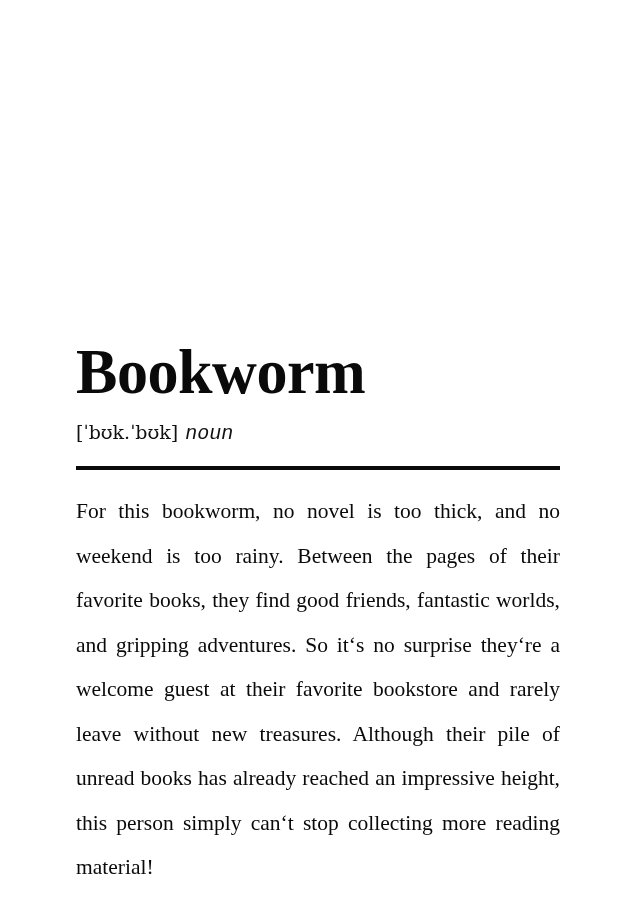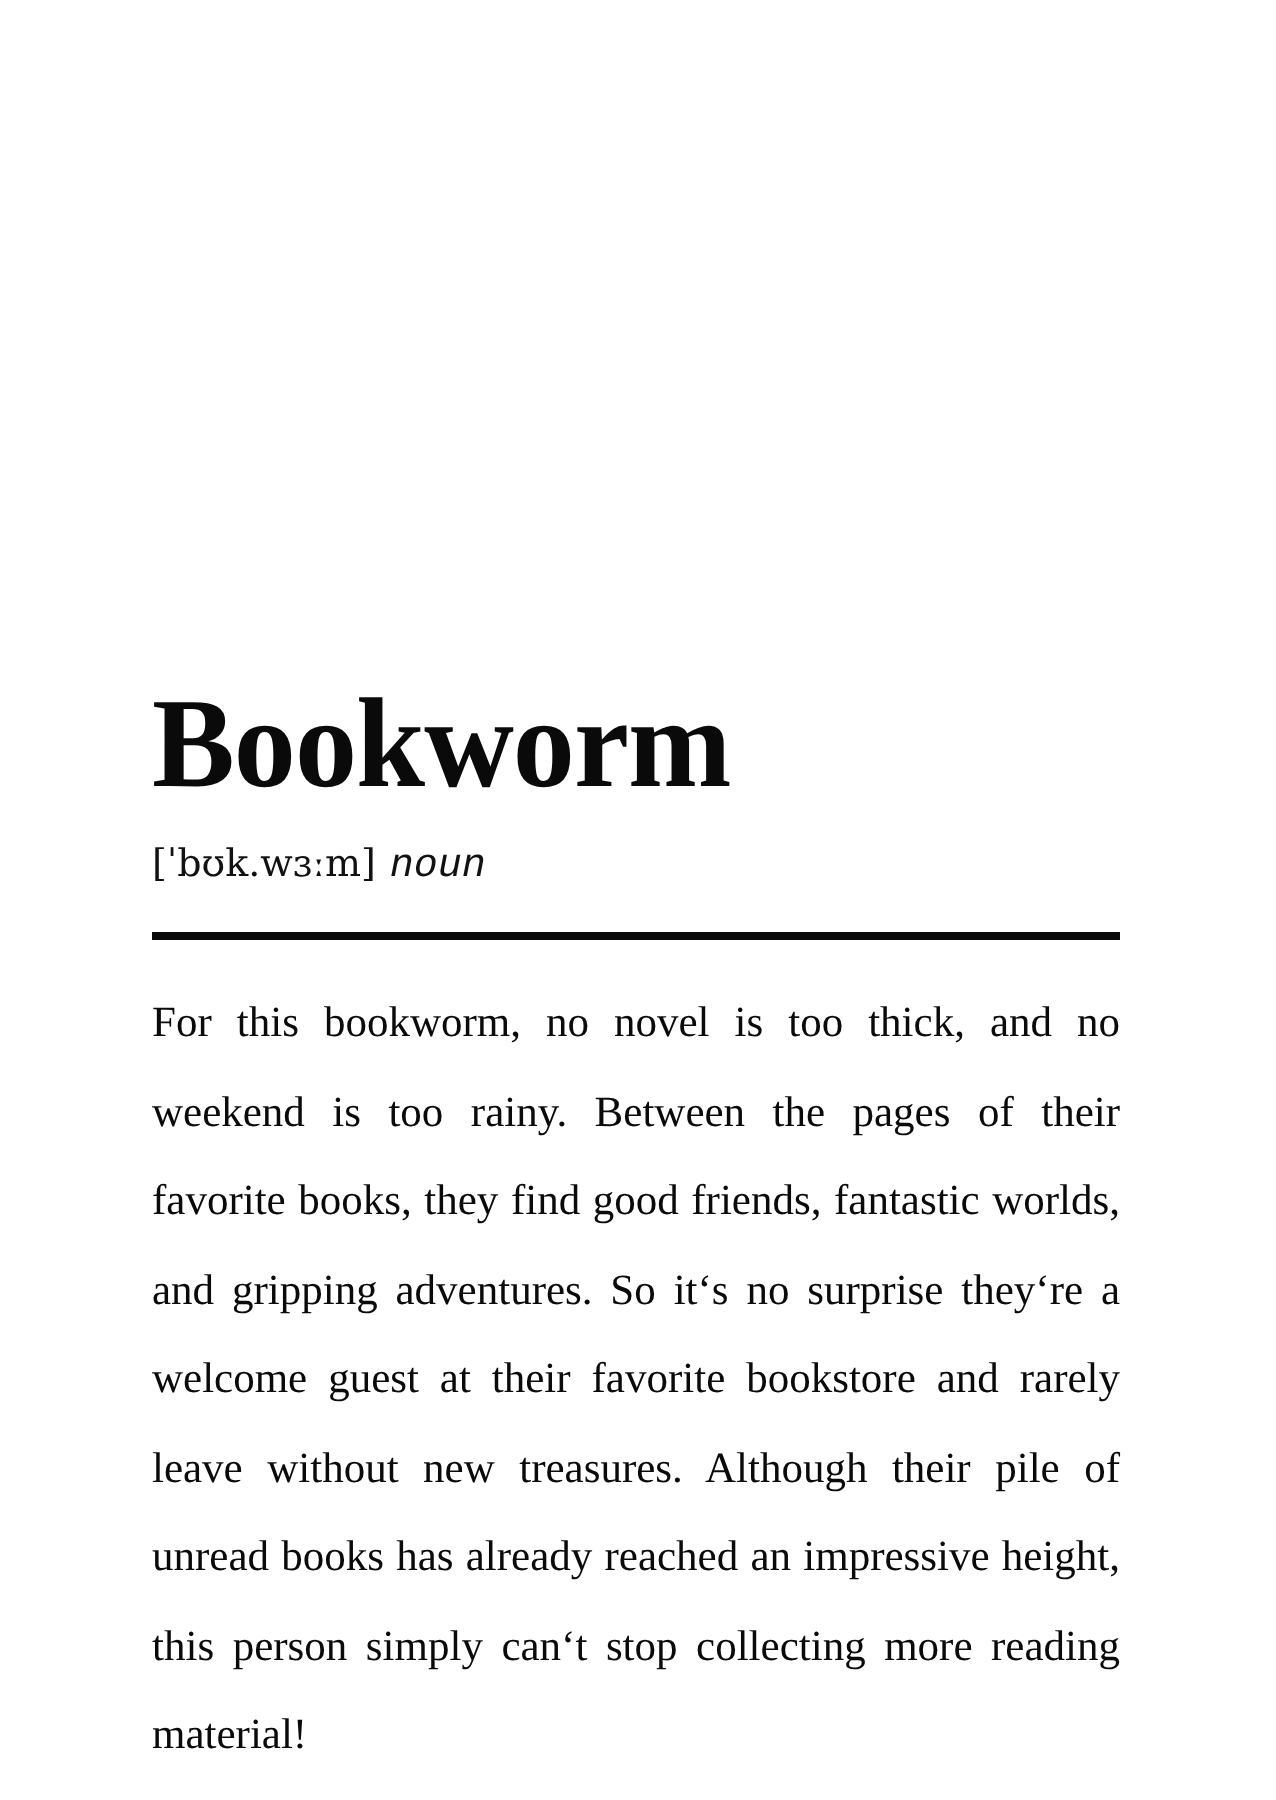--- a/index.html
+++ b/index.html
@@ -106,21 +106,21 @@
 </head>
 <body>
 
 <div class="poster">
 
   <div class="definition-block">
 
     <h1 class="headword">Bookworm</h1>
 
     <p class="meta-line">
-      <span class="phonetic">[ˈbʊk.wɜːm]</span><span class="part-of-speech">noun</span>
+      <span class="phonetic">[ˈbʊk.ˈbʊk]</span><span class="part-of-speech">noun</span>
     </p>
 
     <hr class="divider">
 
     <p class="body-text">For this bookworm, no novel is too thick, and no weekend is too rainy. Between the pages of their favorite books, they find good friends, fantastic worlds, and gripping adventures. So it‘s no surprise they‘re a welcome guest at their favorite bookstore and rarely leave without new treasures. Although their pile of unread books has already reached an impressive height, this person simply can‘t stop collecting more reading material!</p>
 
   </div>
 
 </div>
 

